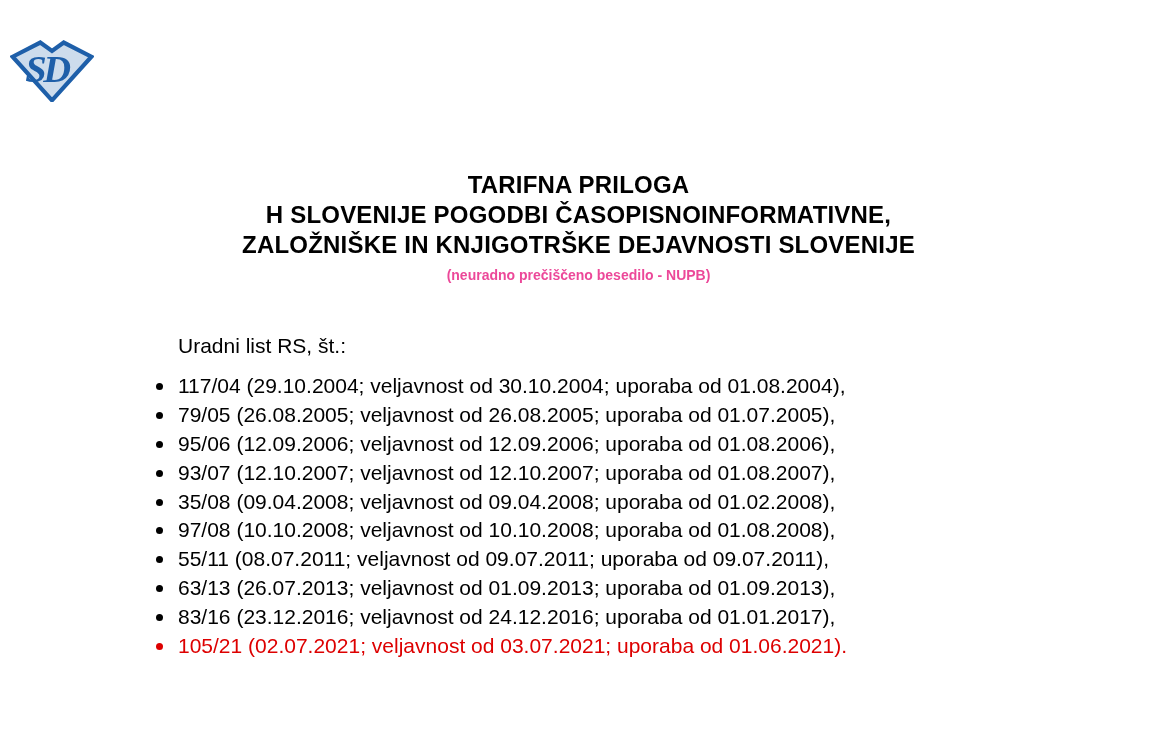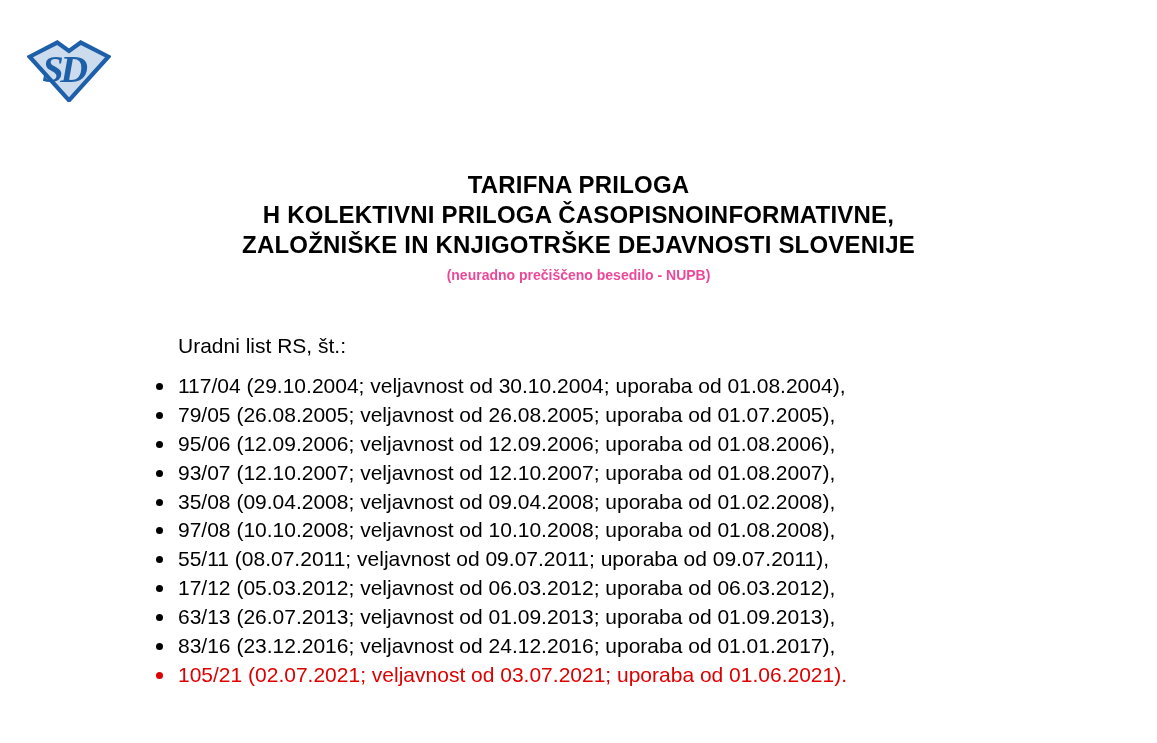--- a/index.html
+++ b/index.html
@@ -12,21 +12,21 @@
     background: #ffffff;
     position: relative;
     overflow: hidden;
     font-family: "Liberation Sans", sans-serif;
     color: #000000;
   }
 
   
   .logo {
     position: absolute;
-    left: 27px;
+    left: 10px;
     top: 40px;
     width: 84px;
     height: 62px;
   }
 
   
   .title-block {
     position: absolute;
     top: 170px;
     left: 0;
@@ -86,33 +86,32 @@
 
 <div class="logo">
   <svg viewBox="0 0 100 74" width="84" height="62">
     <polygon points="3,20 36,3 50,13 64,3 97,20 50,72" fill="#cddcec" stroke="#1e5fa9" stroke-width="5" stroke-linejoin="miter"></polygon>
     <text x="18" y="50" font-family="Liberation Serif, serif" font-size="46" font-weight="bold" font-style="italic" fill="#1e5fa9" letter-spacing="-4">SD</text>
   </svg>
 </div>
 
 <div class="title-block">
   <div class="title-line">TARIFNA PRILOGA</div>
-  <div class="title-line">H KOLEKTIVNI PRILOGA ČASOPISNOINFORMATIVNE,</div>
+  <div class="title-line">H SLOVENIJE POGODBI ČASOPISNOINFORMATIVNE,</div>
   <div class="title-line">ZALOŽNIŠKE IN KNJIGOTRŠKE DEJAVNOSTI SLOVENIJE</div>
   <div class="subtitle-line">(neuradno prečiščeno besedilo - NUPB)</div>
 </div>
 
 <div class="content">
   <p class="list-heading">Uradni list RS, št.:</p>
   <ul class="gazette-list">
     <li>117/04 (29.10.2004; veljavnost od 30.10.2004; uporaba od 01.08.2004),</li>
     <li>79/05 (26.08.2005; veljavnost od 26.08.2005; uporaba od 01.07.2005),</li>
     <li>95/06 (12.09.2006; veljavnost od 12.09.2006; uporaba od 01.08.2006),</li>
     <li>93/07 (12.10.2007; veljavnost od 12.10.2007; uporaba od 01.08.2007),</li>
     <li>35/08 (09.04.2008; veljavnost od 09.04.2008; uporaba od 01.02.2008),</li>
     <li>97/08 (10.10.2008; veljavnost od 10.10.2008; uporaba od 01.08.2008),</li>
     <li>55/11 (08.07.2011; veljavnost od 09.07.2011; uporaba od 09.07.2011),</li>
-    <li>17/12 (05.03.2012; veljavnost od 06.03.2012; uporaba od 06.03.2012),</li>
     <li>63/13 (26.07.2013; veljavnost od 01.09.2013; uporaba od 01.09.2013),</li>
     <li>83/16 (23.12.2016; veljavnost od 24.12.2016; uporaba od 01.01.2017),</li>
     <li class="red">105/21 (02.07.2021; veljavnost od 03.07.2021; uporaba od 01.06.2021).</li>
   </ul>
 </div>
 
 </body></html>

